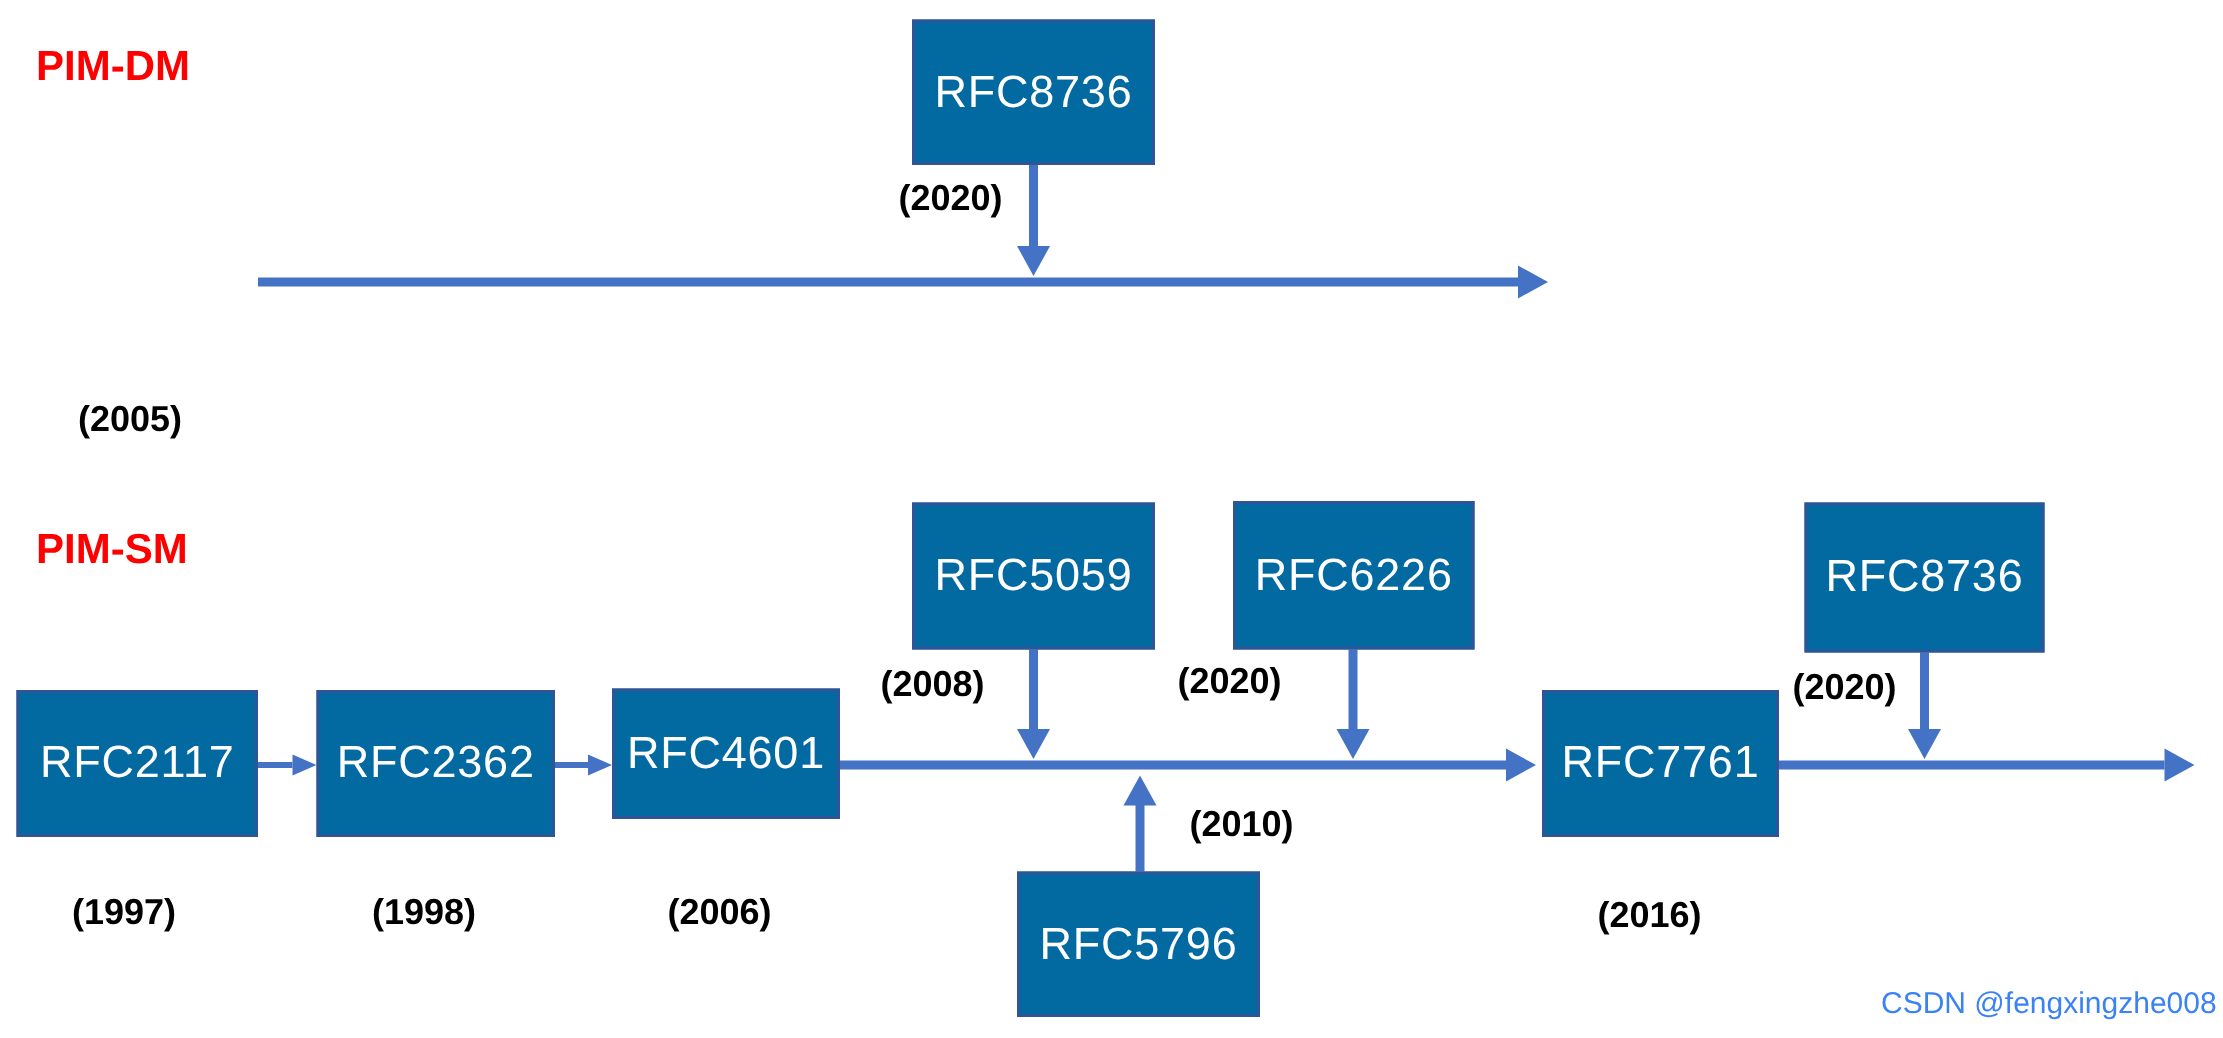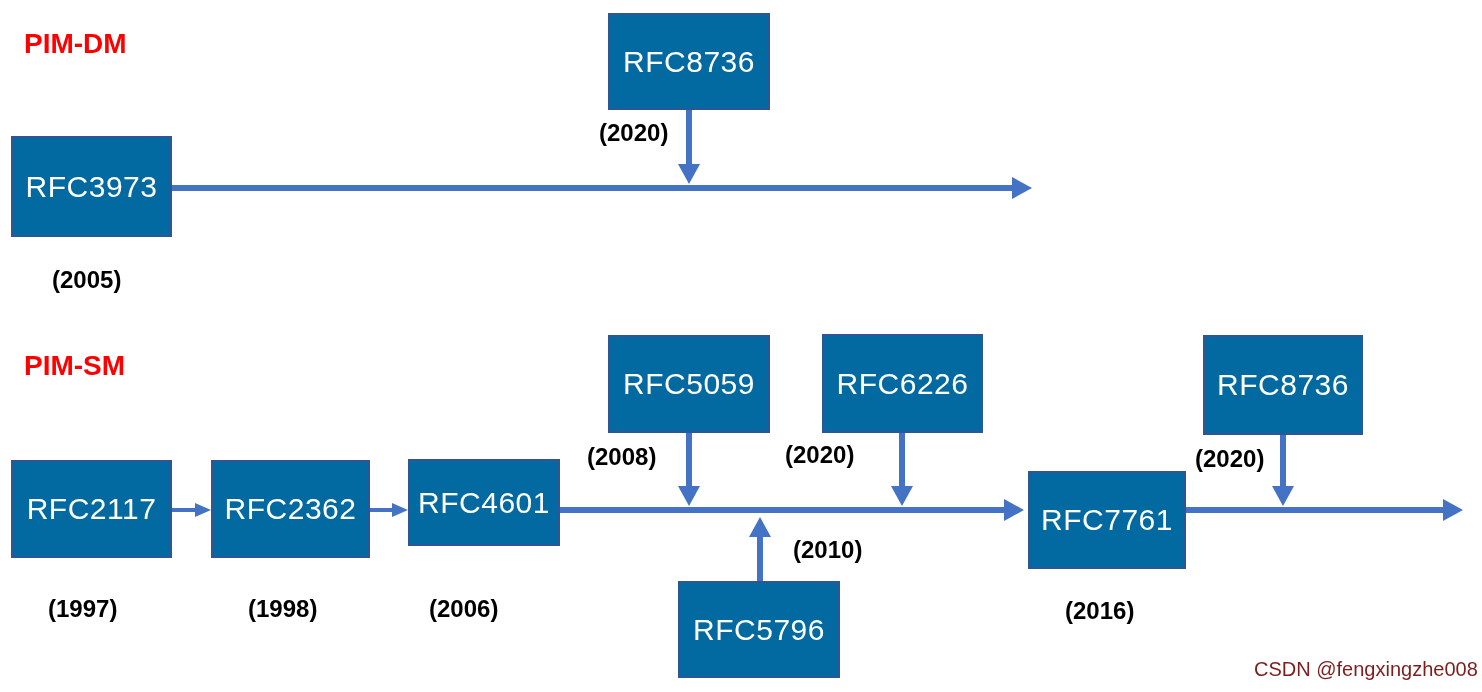--- a/index.html
+++ b/index.html
@@ -45,47 +45,47 @@
     position: absolute;
     color: #000000;
     font-size: 24px;
     font-weight: bold;
     white-space: nowrap;
   }
   #watermark {
     position: absolute;
     left: 1254px;
     top: 658px;
-    color: #7f1d1d;
+    color: #3b82f6;
     font-size: 20px;
     white-space: nowrap;
   }
 
   
   #b-dm-8736  { left: 608px;  top: 13px;  width: 162px; height: 97px; }
   #b-dm-3973  { left: 11px;   top: 136px; width: 161px; height: 101px; }
   #b-sm-2117  { left: 11px;   top: 460px; width: 161px; height: 98px; }
   #b-sm-2362  { left: 211px;  top: 460px; width: 159px; height: 98px; }
   #b-sm-4601  { left: 408px;  top: 459px; width: 152px; height: 87px; }
   #b-sm-5059  { left: 608px;  top: 335px; width: 162px; height: 98px; text-align: center; }
   #b-sm-6226  { left: 822px;  top: 334px; width: 161px; height: 99px; }
   #b-sm-8736  { left: 1203px; top: 335px; width: 160px; height: 100px; }
-  #b-sm-7761  { left: 1028px; top: 460px; width: 158px; height: 98px; margin-top: 11px; }
+  #b-sm-7761  { left: 1028px; top: 460px; width: 158px; height: 98px; }
   #b-sm-5796  { left: 678px;  top: 581px; width: 162px; height: 97px; }
 
   
   #lbl-dm { left: 24px; top: 28px; }
   #lbl-sm { left: 24px; top: 350px; }
 
   
   #y-dm-3973 { left: 52px;   top: 266px; }
   #y-dm-8736 { left: 599px;  top: 119px; }
   #y-sm-2117 { left: 48px;   top: 595px; }
   #y-sm-2362 { left: 248px;  top: 595px; }
-  #y-sm-4601 { left: 429px;  top: 595px; }
+  #y-sm-4601 { left: 445px;  top: 595px; }
   #y-sm-5059 { left: 587px;  top: 443px; }
   #y-sm-6226 { left: 785px;  top: 441px; }
   #y-sm-5796 { left: 772px;  top: 536px; margin-left: 21px; }
   #y-sm-7761 { left: 1065px; top: 597px; }
   #y-sm-8736 { left: 1195px; top: 445px; }
 </style>
 </head>
 <body>
 
 <div id="canvas">
@@ -137,21 +137,20 @@
     <g>
       <line x1="760" y1="581" x2="760" y2="536" stroke="#4472c4" stroke-width="6"></line>
       <polygon points="749,537 771,537 760,517" fill="#4472c4"></polygon>
     </g>
   </svg>
 
   <div class="section-label" id="lbl-dm">PIM-DM</div>
   <div class="section-label" id="lbl-sm">PIM-SM</div>
 
   <div class="rfc-box" id="b-dm-8736">RFC8736</div>
-  <div class="rfc-box" id="b-dm-3973">RFC3973</div>
 
   <div class="rfc-box" id="b-sm-2117">RFC2117</div>
   <div class="rfc-box" id="b-sm-2362">RFC2362</div>
   <div class="rfc-box" id="b-sm-4601">RFC4601</div>
   <div class="rfc-box" id="b-sm-5059">RFC5059</div>
   <div class="rfc-box" id="b-sm-6226">RFC6226</div>
   <div class="rfc-box" id="b-sm-8736">RFC8736</div>
   <div class="rfc-box" id="b-sm-7761">RFC7761</div>
   <div class="rfc-box" id="b-sm-5796">RFC5796</div>
 

